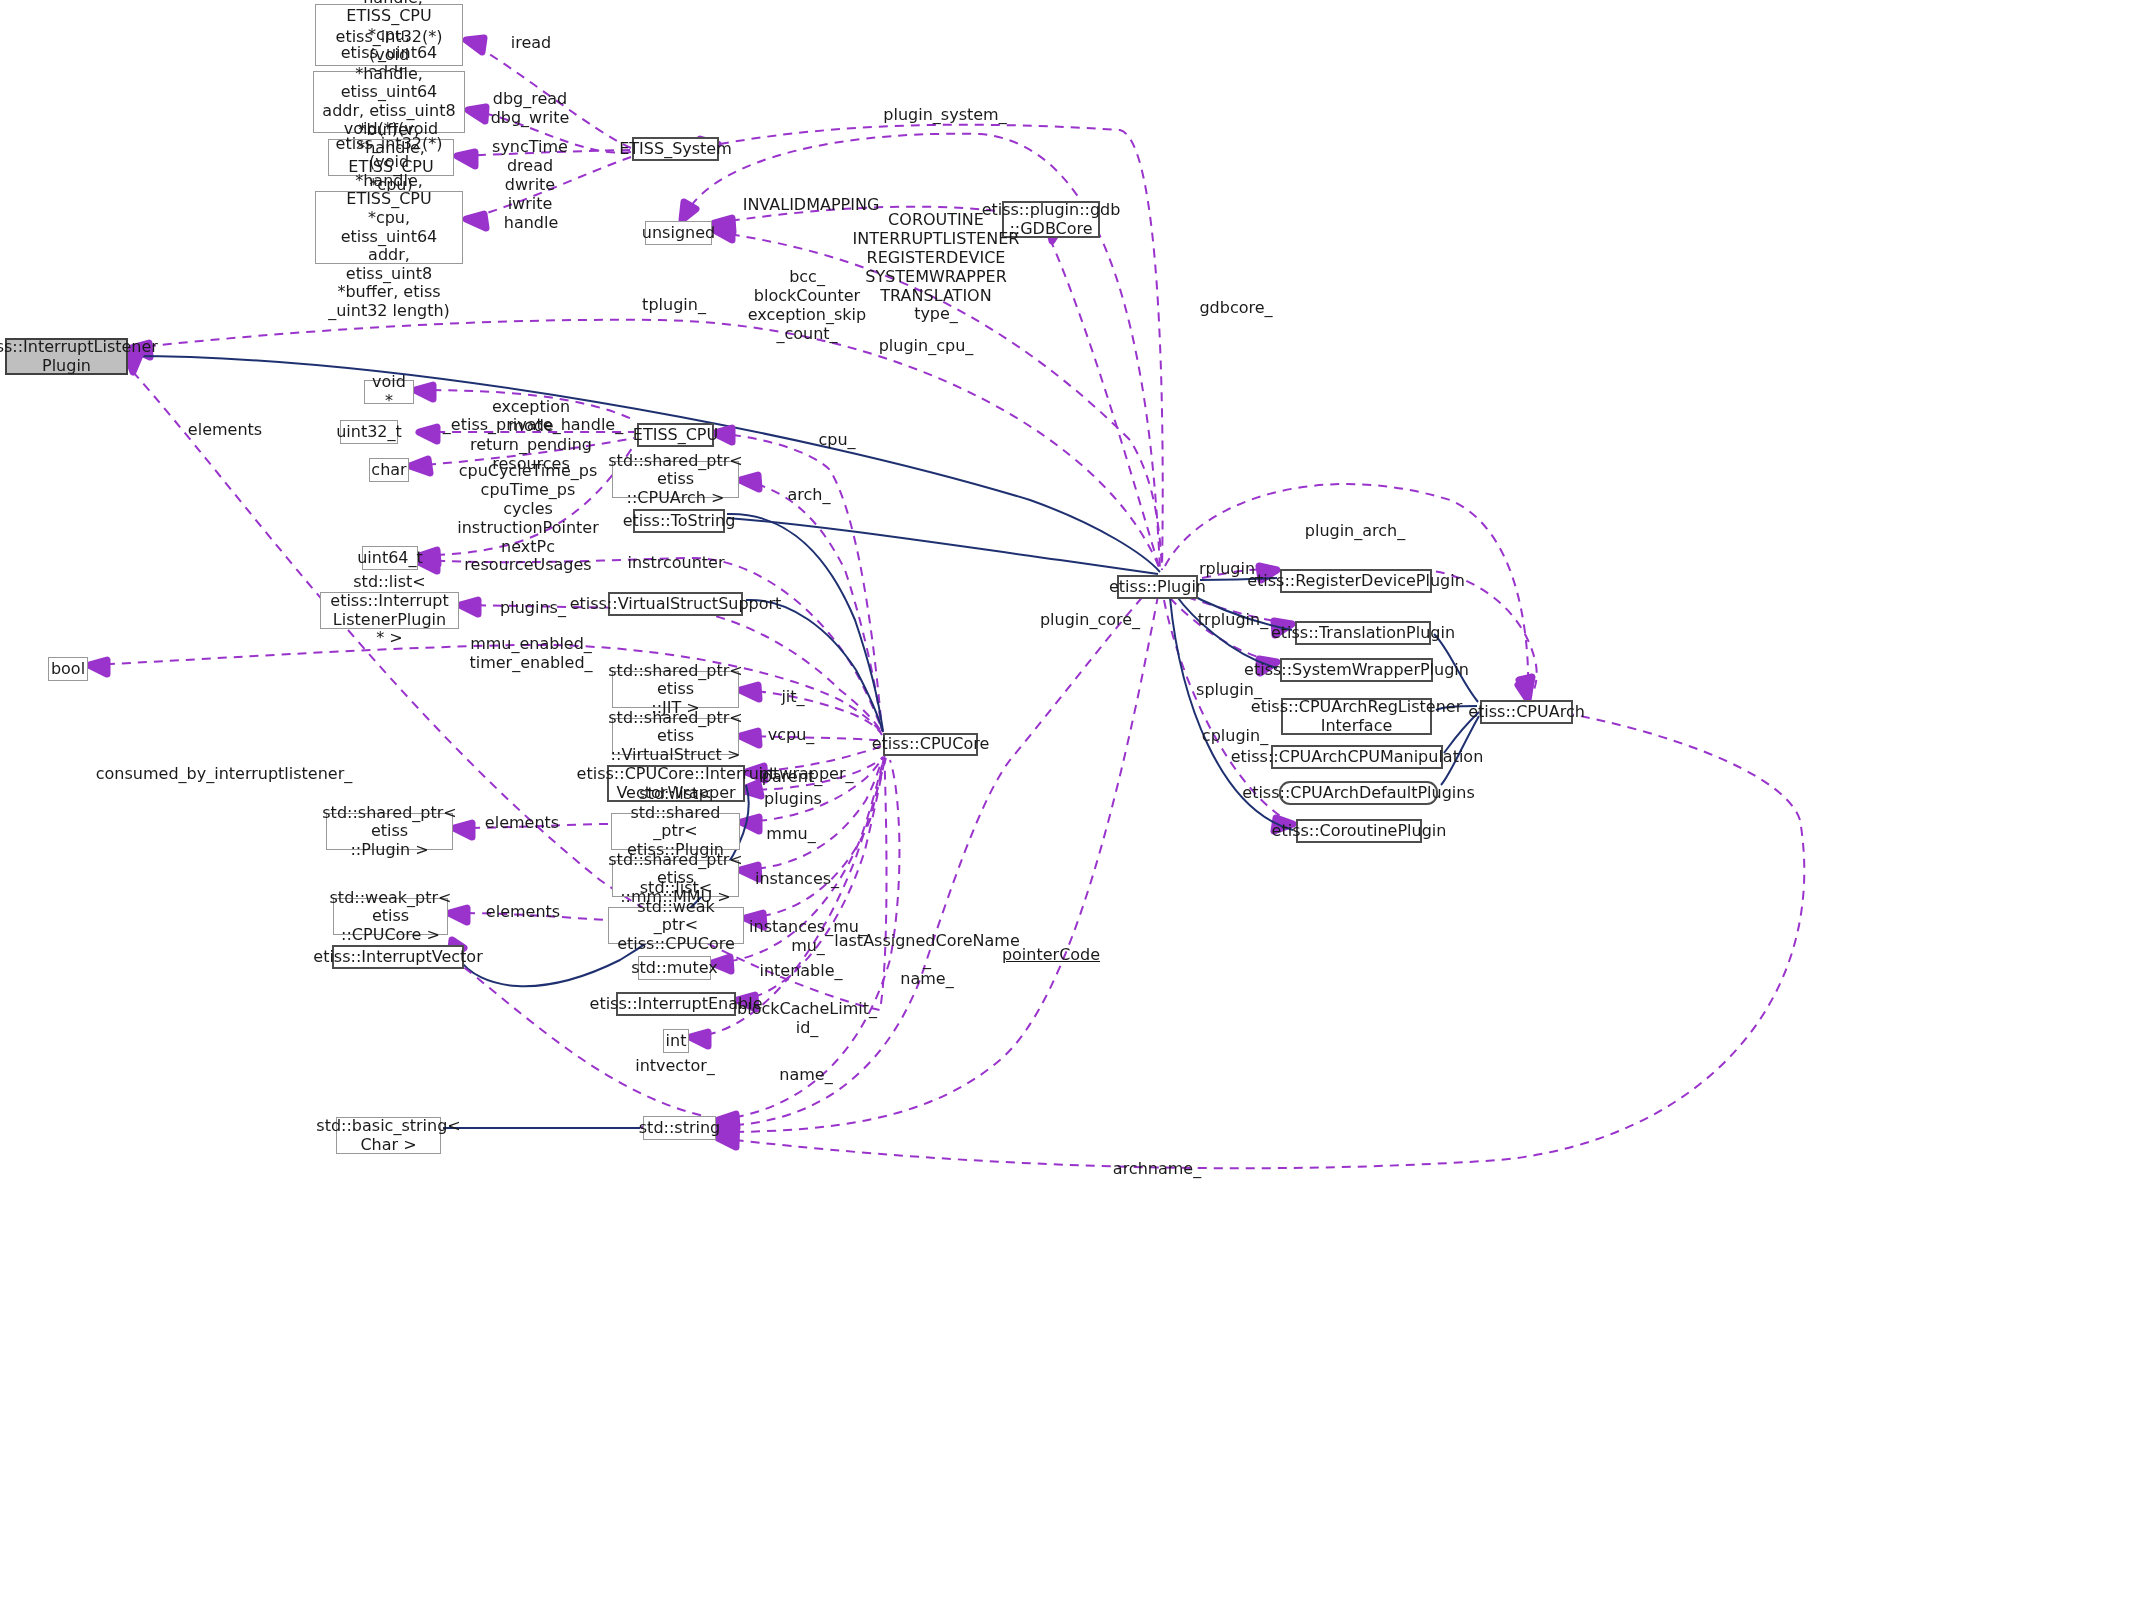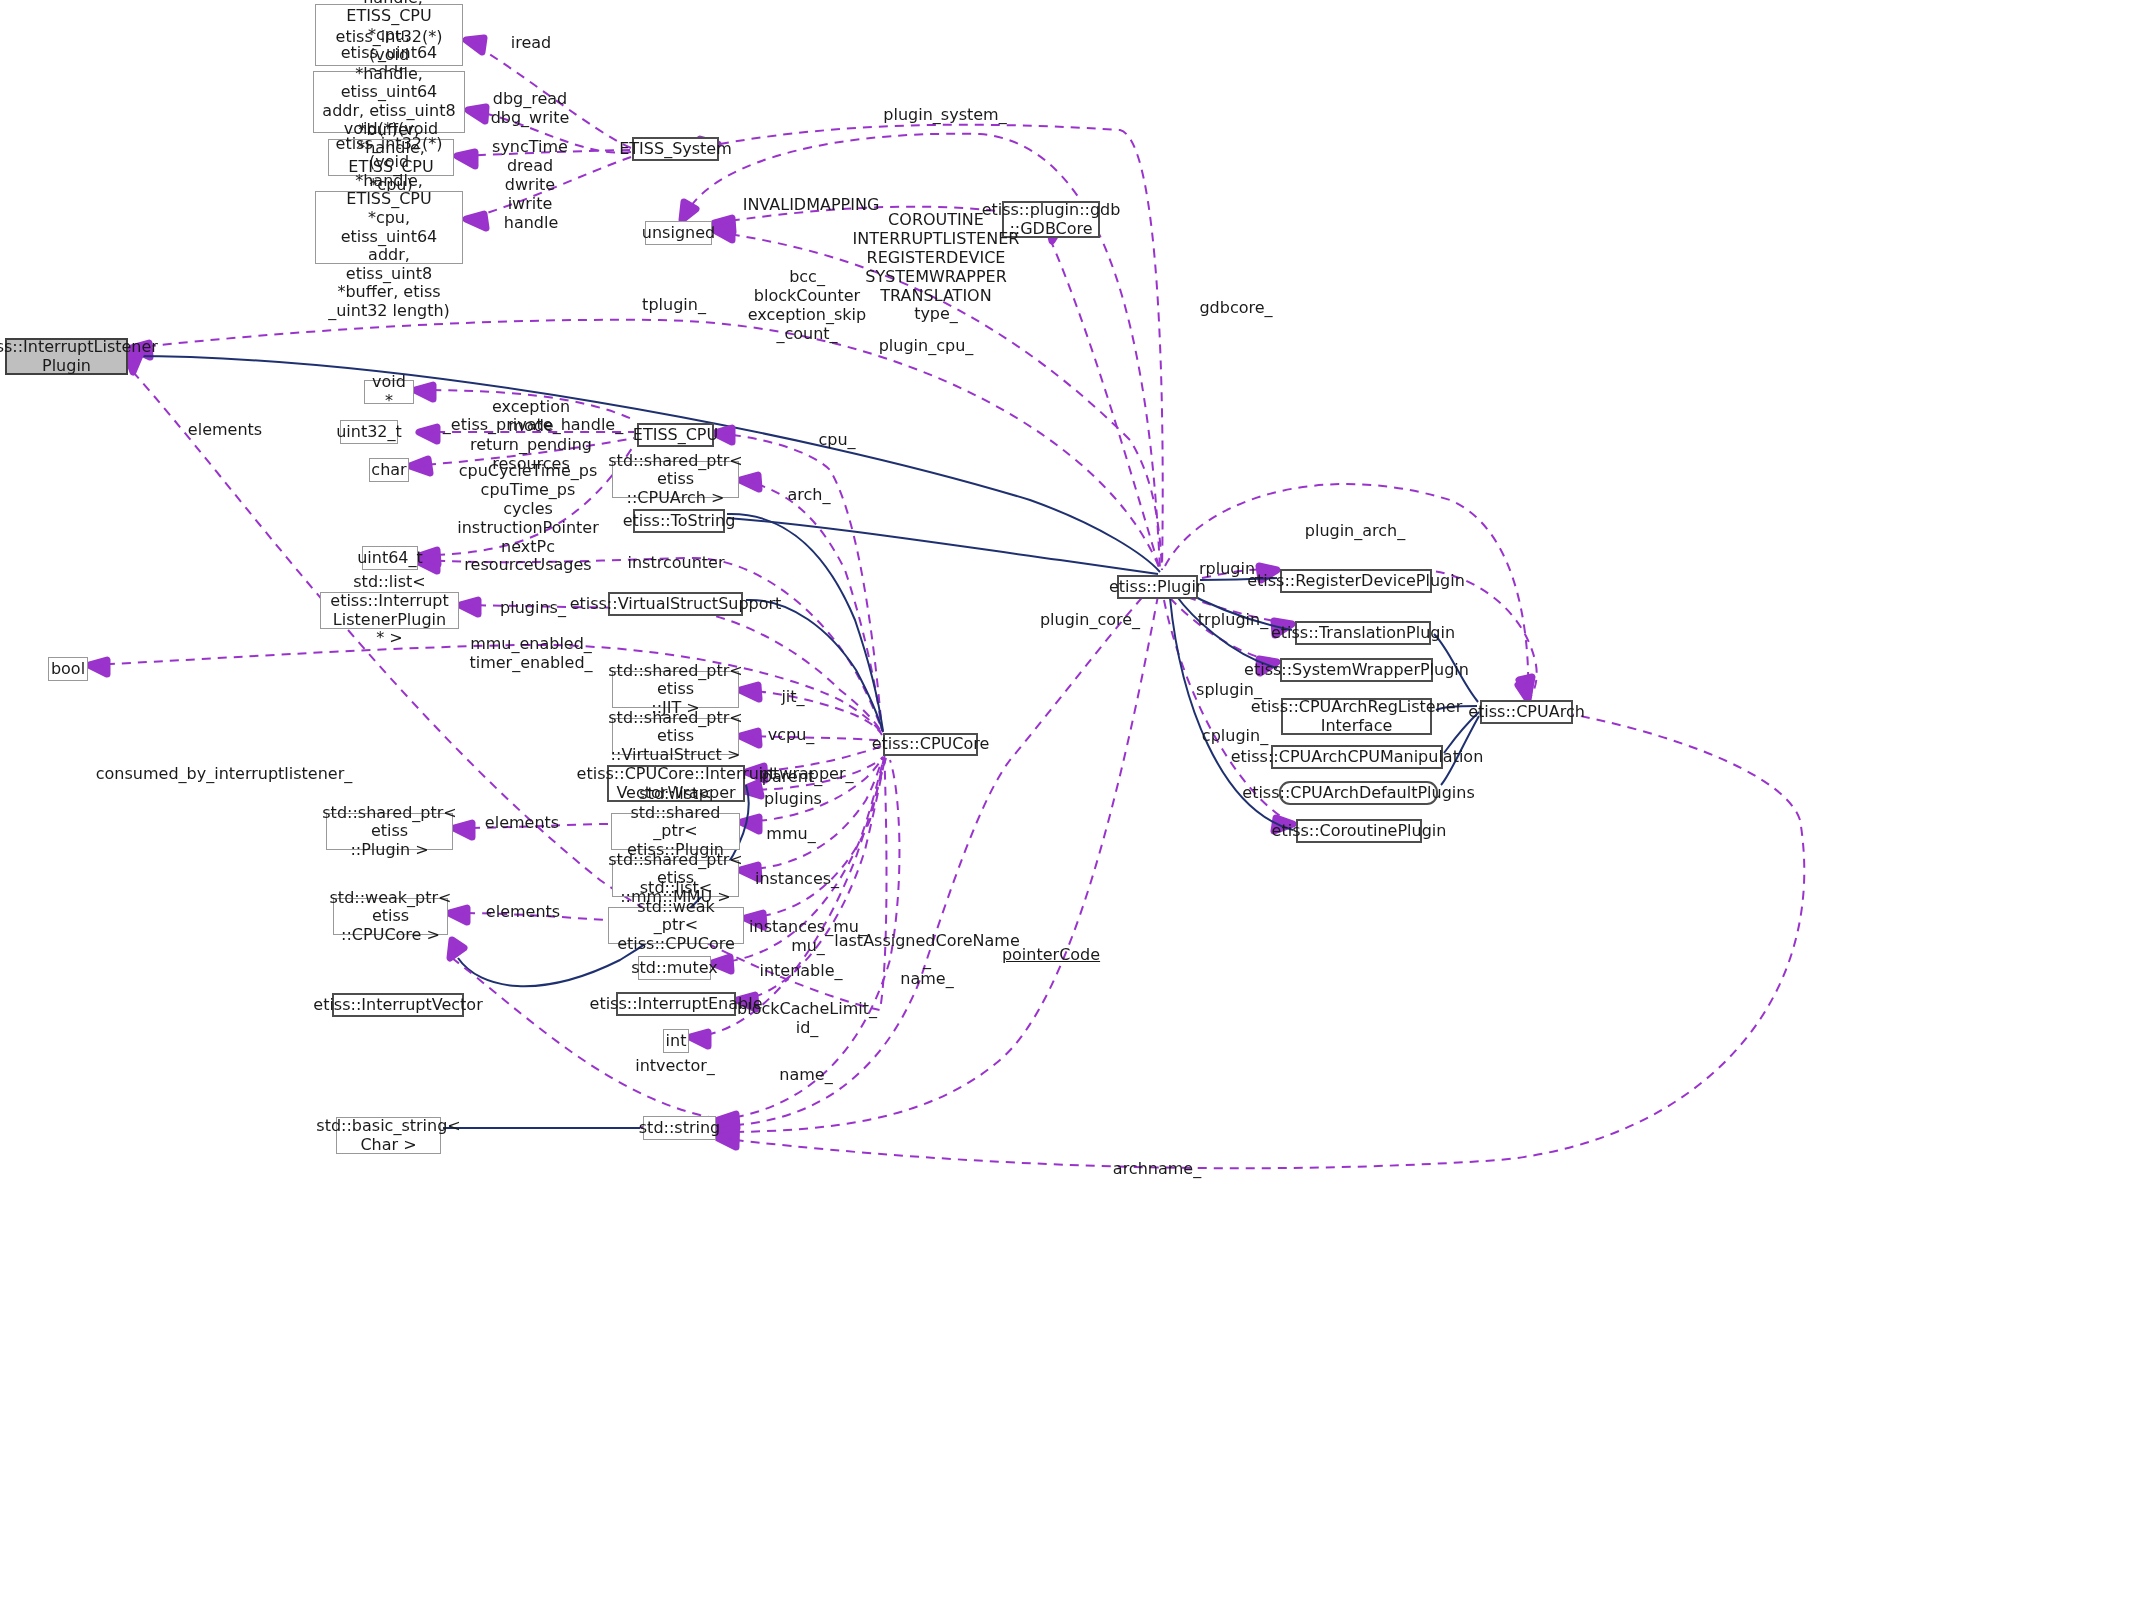--- a/index.html
+++ b/index.html
@@ -173,21 +173,21 @@
 ::Plugin &gt;</div>
     <div class="node" style="left: 611px; top: 813px; width: 129px; height: 37px;">std::list&lt; std::shared
 _ptr&lt; etiss::Plugin &gt; &gt;</div>
     <div class="node strong" style="left: 1296px; top: 819px; width: 126px; height: 24px;">etiss::CoroutinePlugin</div>
     <div class="node" style="left: 612px; top: 860px; width: 127px; height: 37px;">std::shared_ptr&lt; etiss
 ::mm::MMU &gt;</div>
     <div class="node" style="left: 333px; top: 898px; width: 115px; height: 37px;">std::weak_ptr&lt; etiss
 ::CPUCore &gt;</div>
     <div class="node" style="left: 608px; top: 907px; width: 136px; height: 37px;">std::list&lt; std::weak
 _ptr&lt; etiss::CPUCore &gt; &gt;</div>
-    <div class="node strong" style="left: 332px; top: 945px; width: 132px; height: 24px; margin-top: 48px;">etiss::InterruptVector</div>
+    <div class="node strong" style="left: 332px; top: 945px; width: 132px; height: 24px;">etiss::InterruptVector</div>
     <div class="node" style="left: 638px; top: 956px; width: 73px; height: 24px;">std::mutex</div>
     <div class="node strong" style="left: 616px; top: 992px; width: 120px; height: 24px;">etiss::InterruptEnable</div>
     <div class="node" style="left: 663px; top: 1029px; width: 26px; height: 24px;">int</div>
     <div class="node" style="left: 336px; top: 1117px; width: 105px; height: 37px;">std::basic_string&lt;
 Char &gt;</div>
     <div class="node" style="left: 643px; top: 1116px; width: 73px; height: 24px;">std::string</div>
     <div class="elabel" style="left: 531px; top: 34px;">iread</div>
     <div class="elabel" style="left: 530px; top: 90px;">dbg_read
 dbg_write</div>
     <div class="elabel" style="left: 530px; top: 138px;">syncTime</div>

